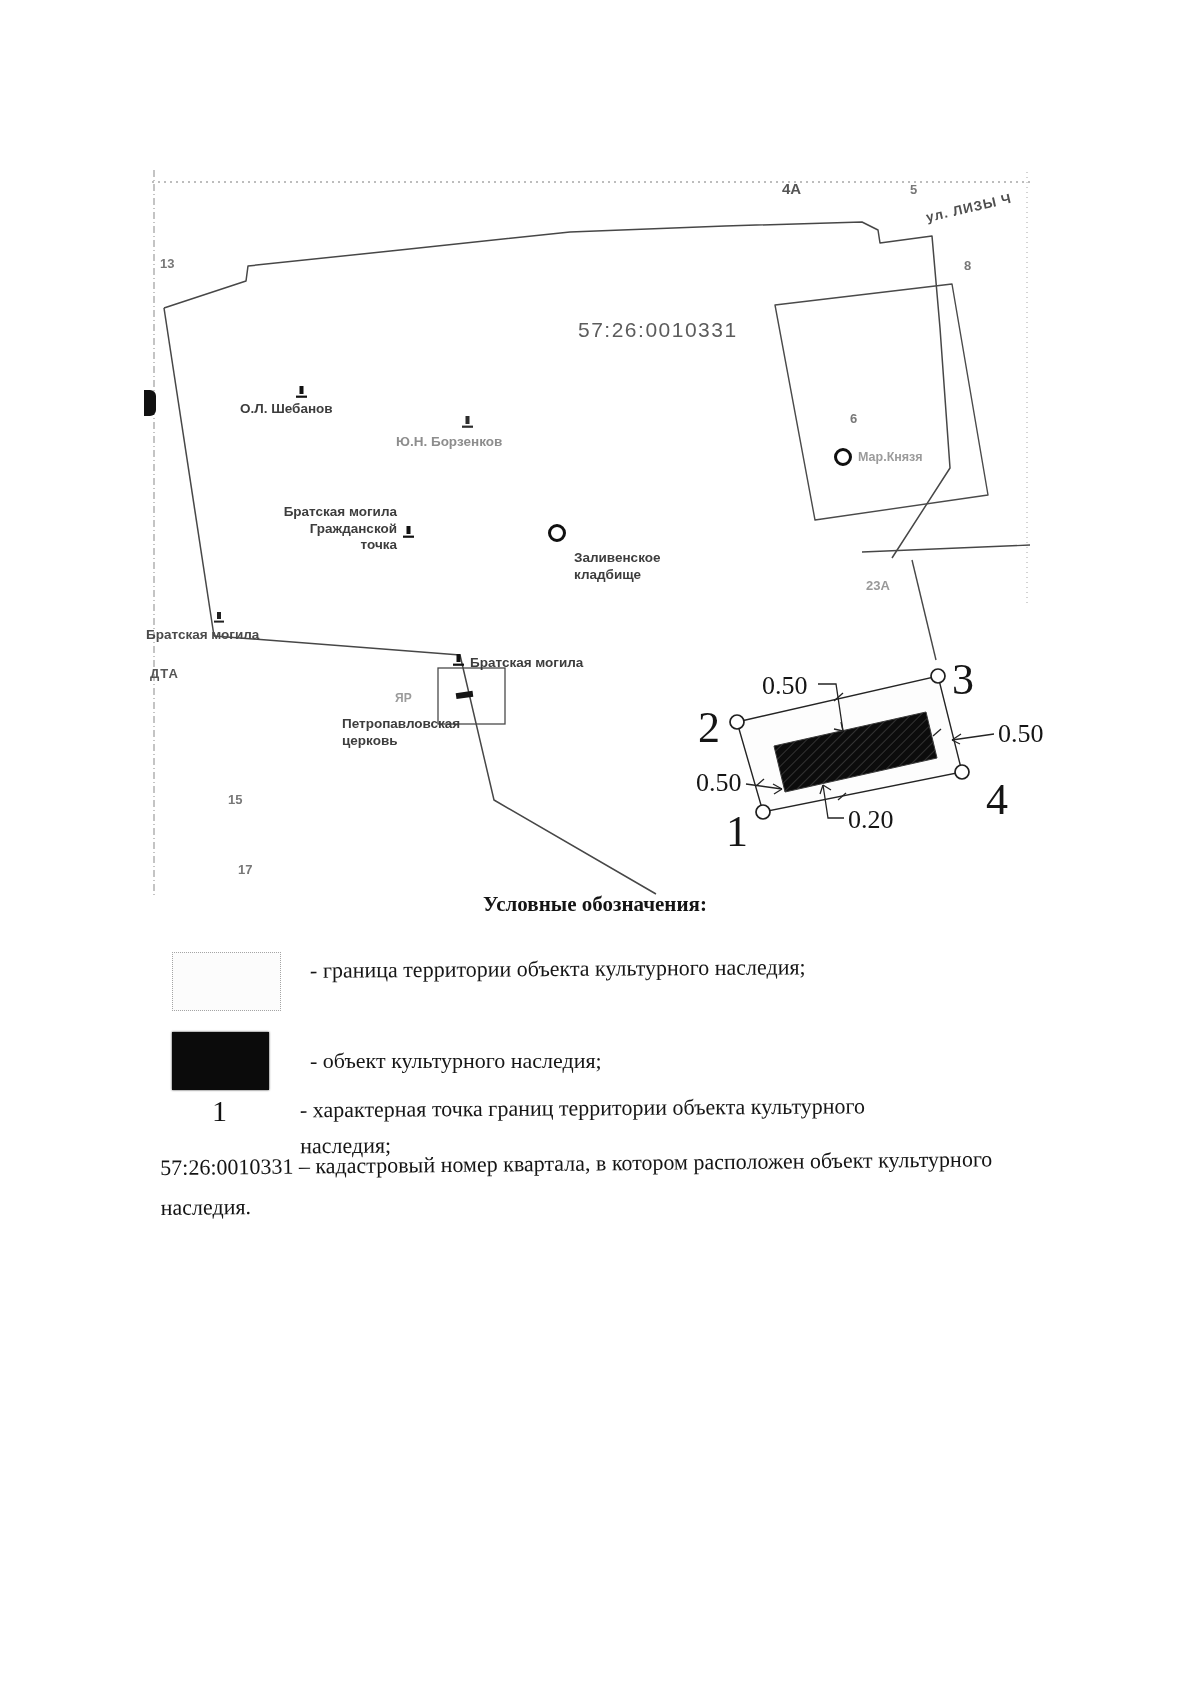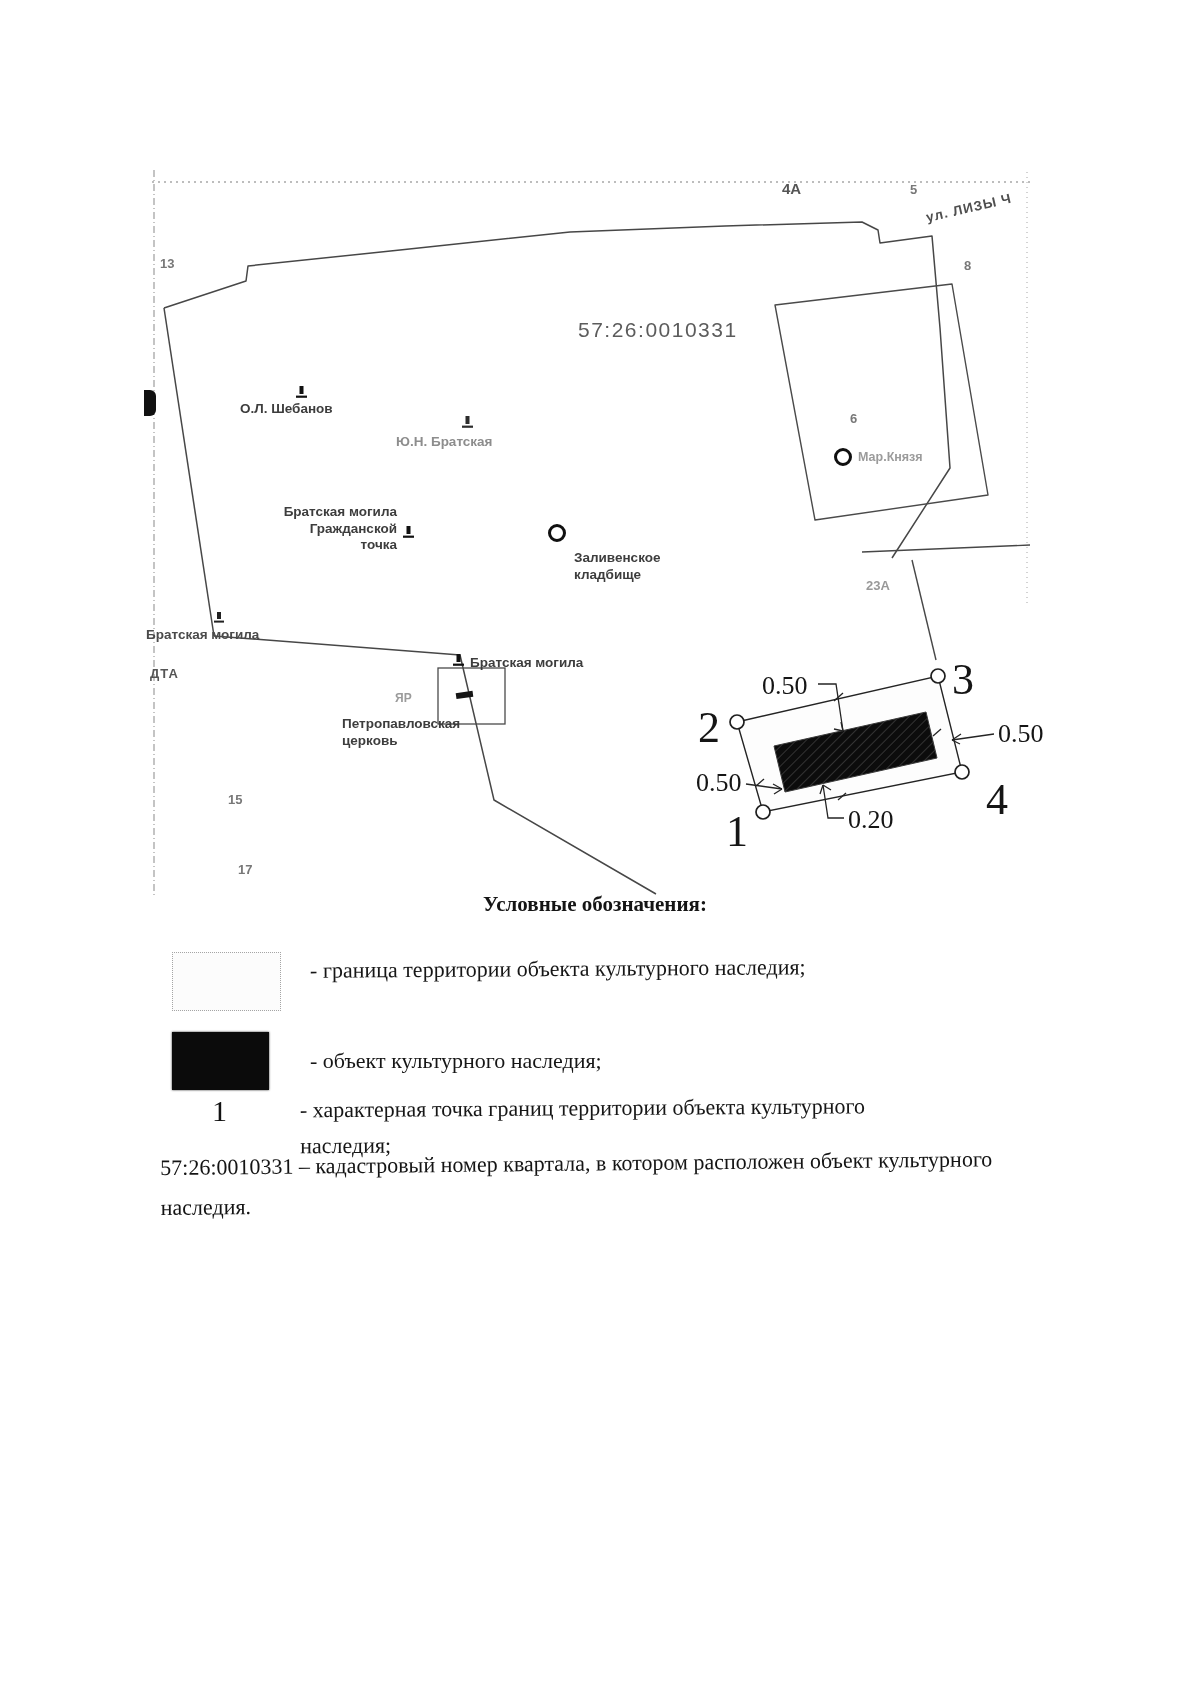--- a/index.html
+++ b/index.html
@@ -127,21 +127,21 @@
         </svg>
     </span>
     <span class="mlbl" style="left:90px;top:233px;">О.Л. Шебанов</span>
 
     <span class="icon-wrap" style="left:312px;top:248px;">
       <svg width="11" height="13" viewBox="0 0 11 13">
           <rect x="3.5" y="0" width="4" height="8" fill="#2c2c2c"></rect>
           <rect x="0" y="9.6" width="11" height="2.2" fill="#2c2c2c"></rect>
         </svg>
     </span>
-    <span class="mlbl faded" style="left:246px;top:266px;">Ю.Н. Братская</span>
+    <span class="mlbl faded" style="left:246px;top:266px;">Ю.Н. Борзенков</span>
 
     <div class="mlbl blk-right multi" style="left:92px;top:336px;width:155px;">
       <div>Братская могила</div>
       <div>Гражданской</div>
       <div>точка</div>
     </div>
     <span class="icon-wrap" style="left:253px;top:358px;">
       <svg width="11" height="13" viewBox="0 0 11 13">
           <rect x="3.5" y="0" width="4" height="8" fill="#111"></rect>
           <rect x="0" y="9.6" width="11" height="2.2" fill="#111"></rect>

